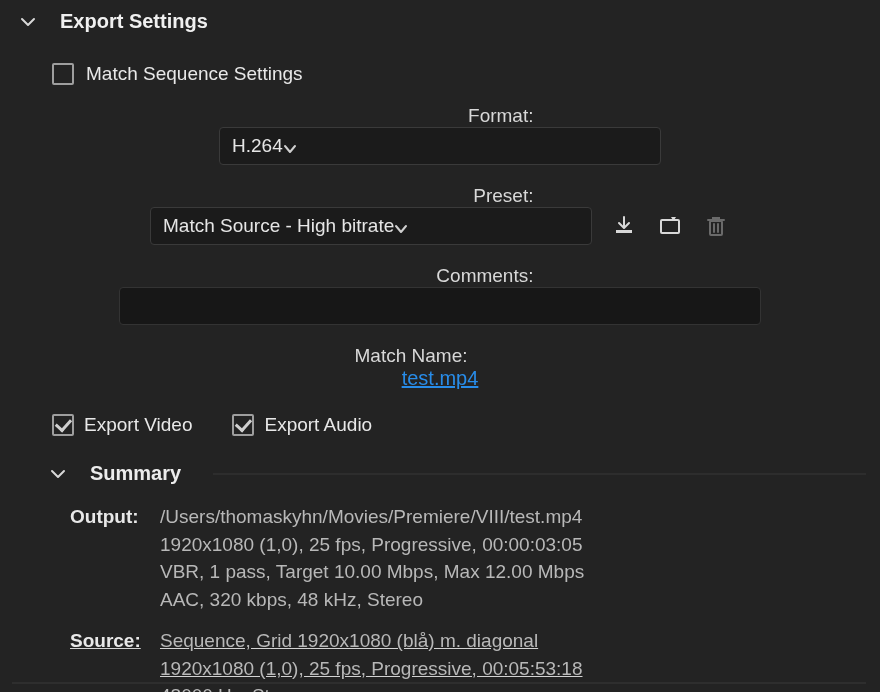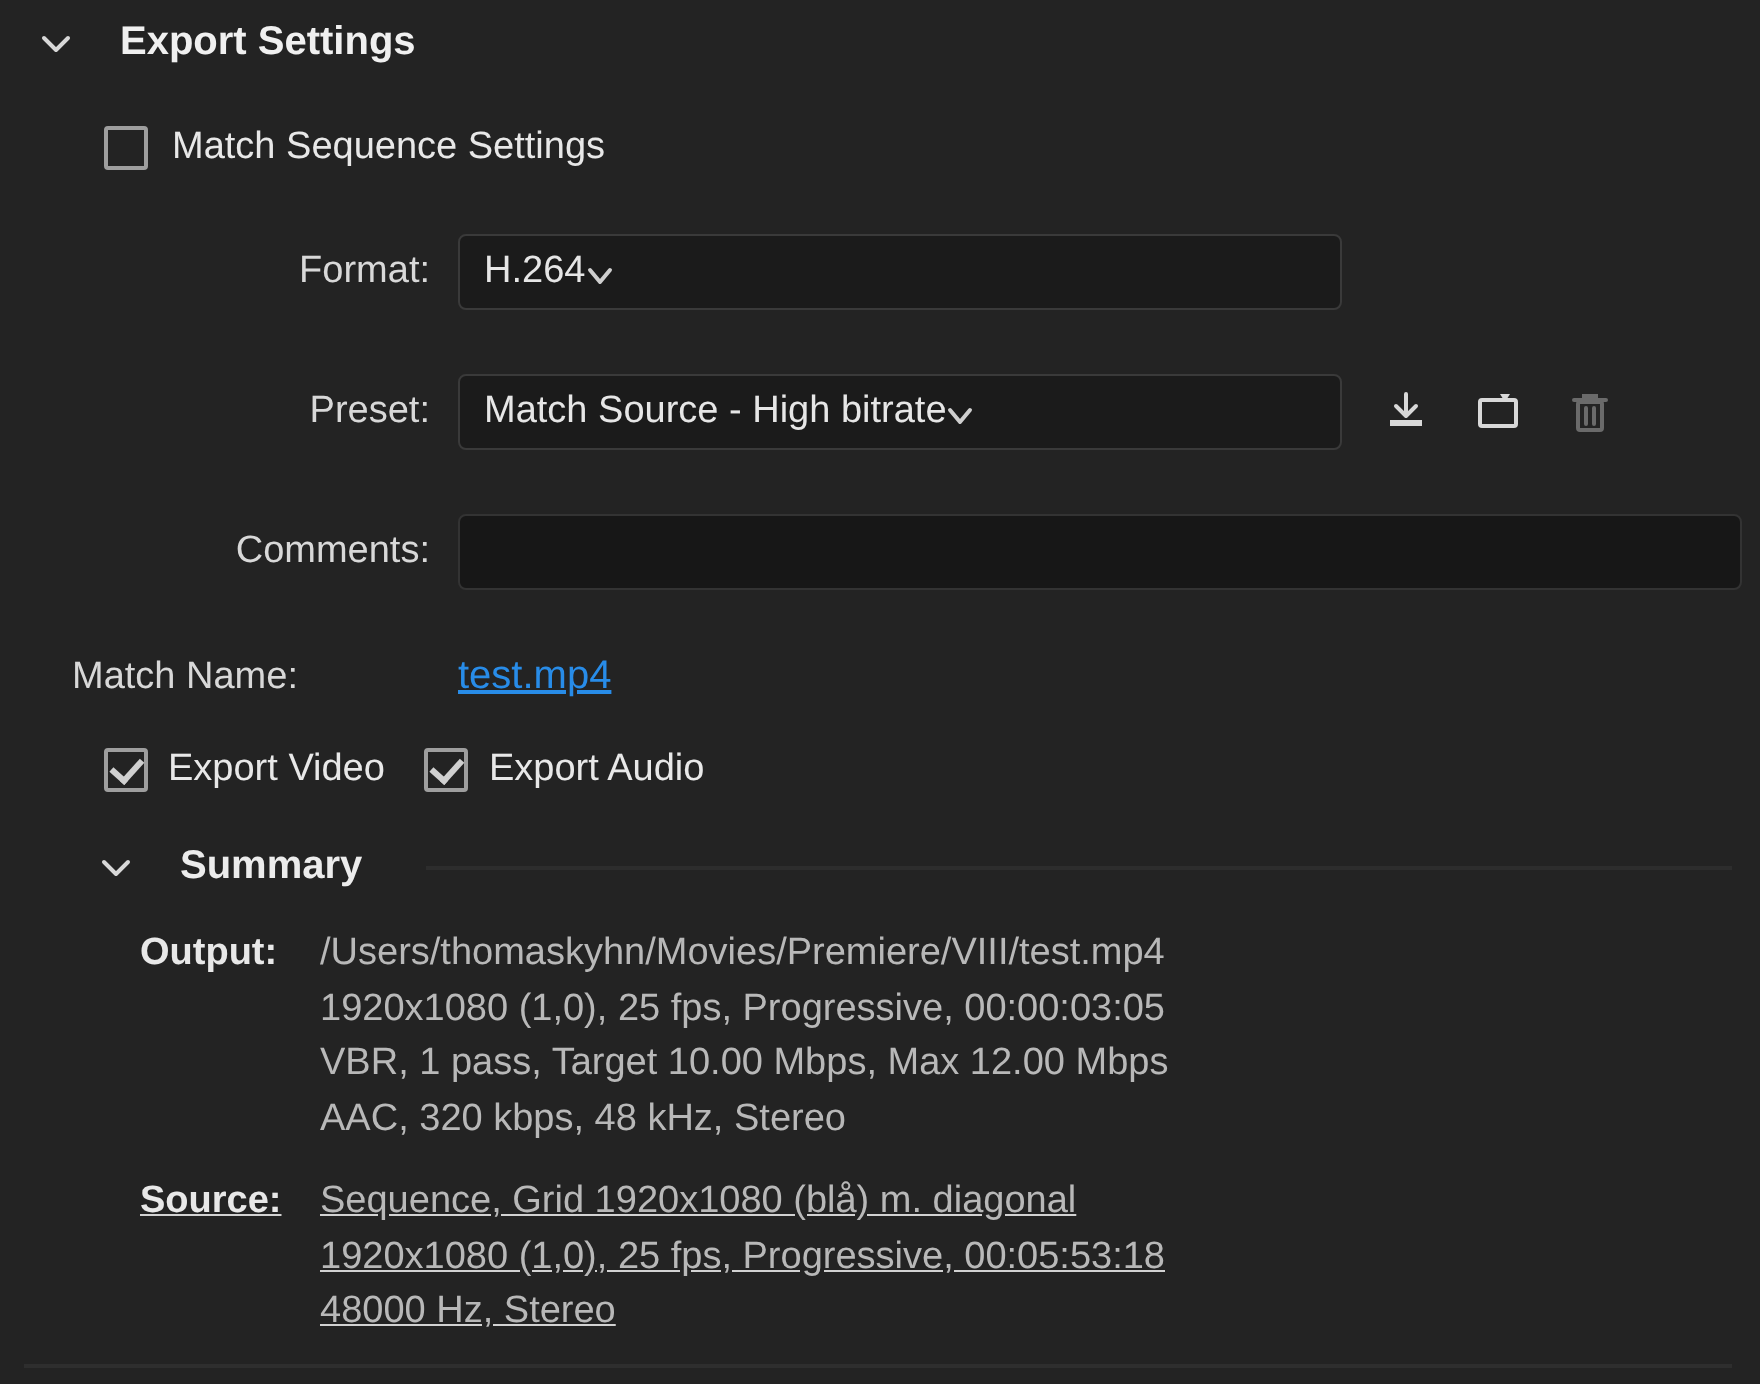--- a/index.html
+++ b/index.html
@@ -54,21 +54,22 @@
     flex: 1;
     height: 2px;
     background: #2d2d2d;
     margin-left: 8px;
   }
 
   
   .form-row {
     display: flex;
     align-items: center;
-    margin: 32px 0 0 0;
+    margin: 20px 0 0 0;
+    flex-direction: column;
   }
   .label-col {
     width: 215px;
     min-width: 215px;
     text-align: right;
     padding-right: 14px;
     color: #d8d8d8;
     font-size: 19px;
   }
   .ctl-col {
@@ -143,21 +144,21 @@
     border-bottom: 3px solid #d0d0d0;
     transform: rotate(-48deg) translate(1px,-1px);
   }
   .chk-label {
     color: #e8e8e8;
     font-size: 19px;
   }
   .checkboxes-line {
     display: flex;
     align-items: center;
-    gap: 20px;
+    gap: 40px;
     margin: 24px 0 0 38px;
   }
 
   
   .icon-btn {
     width: 28px;
     height: 28px;
     display: inline-flex;
     align-items: center;
     justify-content: center;

